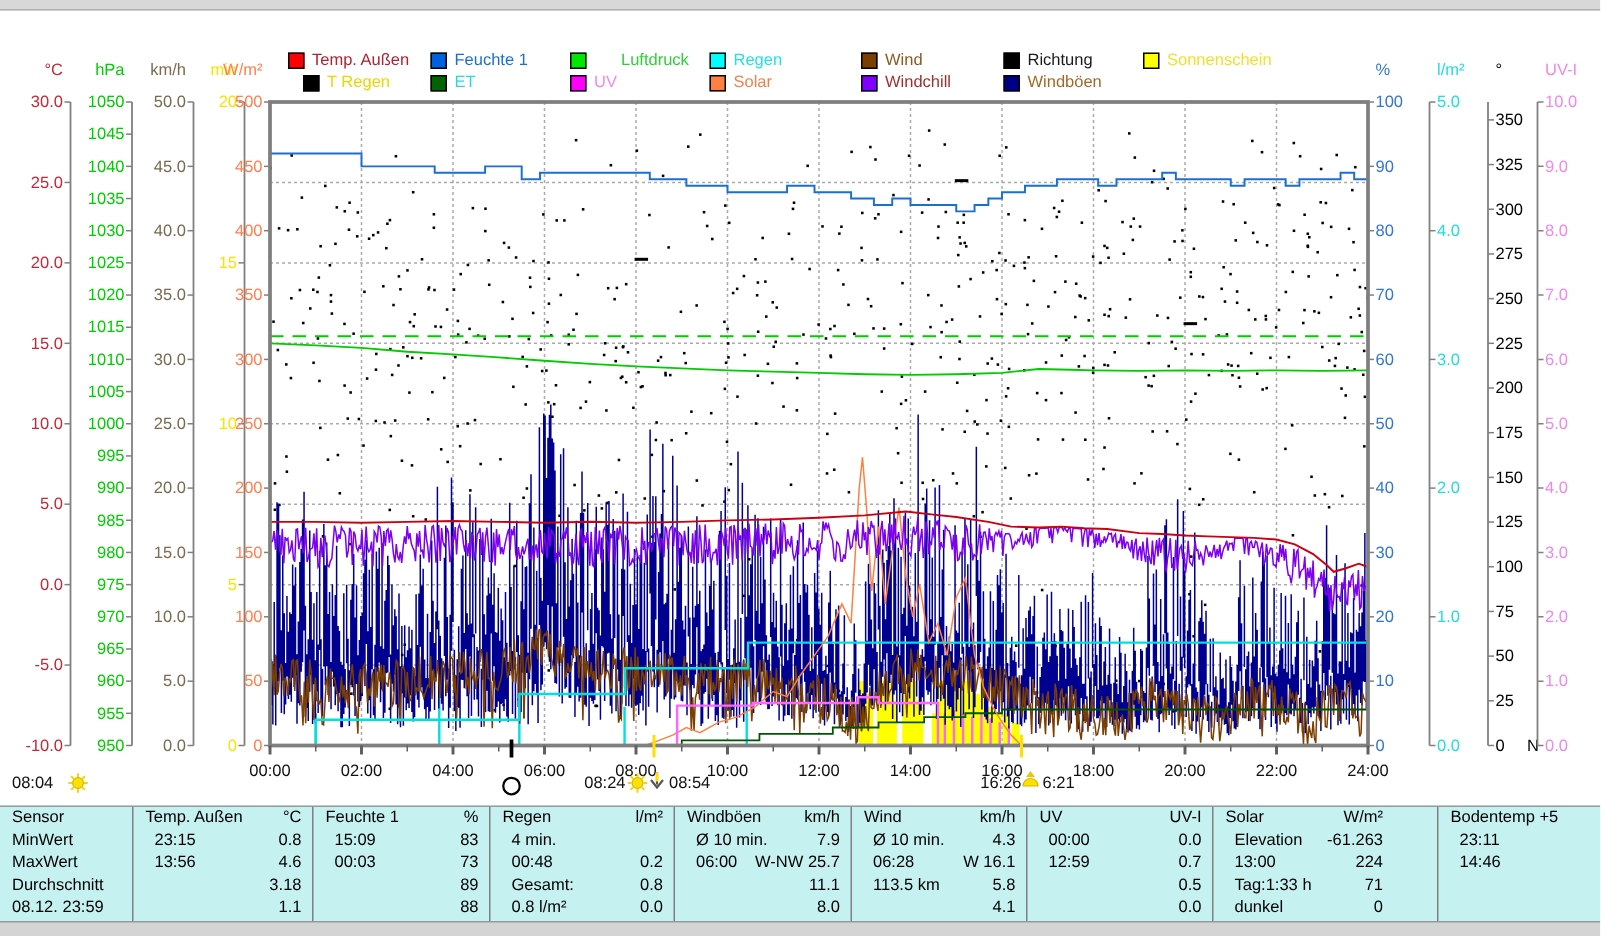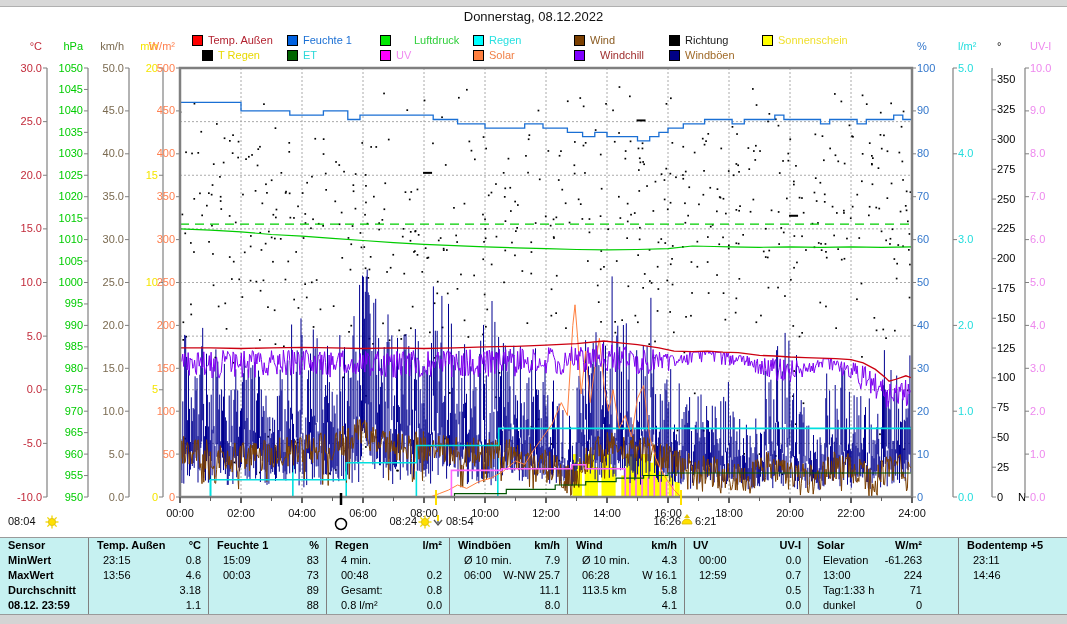--- a/index.html
+++ b/index.html
@@ -8,32 +8,31 @@
   #top-strip{position:absolute;left:0;top:0;width:1067px;height:6px;background:#d8d8d8;border-bottom:1px solid #b0b0b0;}
   #chart-title{position:absolute;left:0;top:9px;width:1067px;text-align:center;font-size:13px;color:#111;}
   #legend{position:absolute;left:0;top:0;width:1067px;height:64px;}
   .lg-item{position:absolute;height:12px;display:flex;align-items:center;font-size:11px;white-space:nowrap;}
   .lg-sw{width:9px;height:9px;border:1px solid #000;margin-right:5px;flex:0 0 auto;}
   #stats-table{position:absolute;left:0;top:537px;width:1067px;height:77px;background:#c6f1f1;border-top:1px solid #9a9a9a;font-size:11px;color:#000;}
   .st-col{position:absolute;top:0;height:77px;box-sizing:border-box;}
   .st-col+.st-col{border-left:1px solid #808080;}
   .st-row{height:15px;line-height:15px;display:flex;justify-content:space-between;padding:0 7px 0 8px;white-space:nowrap;overflow:hidden;}
   .st-row .l{padding-left:6px;}
-  .st-hdr{font-weight:bold;}
+  .st-hdr{font-weight:normal;}
   .st-hdr .l{padding-left:0;}
   .b{font-weight:normal;}
   #bottom-strip{position:absolute;left:0;top:614px;width:1067px;height:10px;background:#d4d4d4;border-top:1px solid #9a9a9a;}
   svg text{font-family:"Liberation Sans","DejaVu Sans",sans-serif;}
 </style>
 </head>
 <body>
 
 <div id="app">
   <div id="top-strip"></div>
-  <div id="chart-title">Donnerstag, 08.12.2022</div>
   <div id="legend">
       <div class="lg-item" style="left: 192px; top: 34px;">
         <span class="lg-sw" style="background: rgb(255, 0, 0);"></span>
         <span style="color: rgb(178, 34, 48);">Temp. Außen</span>
       </div>
       <div class="lg-item" style="left: 287px; top: 34px;">
         <span class="lg-sw" style="background: rgb(0, 97, 224);"></span>
         <span style="color: rgb(26, 111, 212);">Feuchte 1</span>
       </div>
       <div class="lg-item" style="left: 380px; top: 34px;">
@@ -67,21 +66,21 @@
       <div class="lg-item" style="left: 380px; top: 49px;">
         <span class="lg-sw" style="background: rgb(255, 0, 255);"></span>
         <span style="color: rgb(240, 138, 240);">UV</span>
       </div>
       <div class="lg-item" style="left: 473px; top: 49px;">
         <span class="lg-sw" style="background: rgb(255, 128, 64);"></span>
         <span style="color: rgb(240, 128, 72);">Solar</span>
       </div>
       <div class="lg-item" style="left: 574px; top: 49px;">
         <span class="lg-sw" style="background: rgb(128, 0, 255);"></span>
-        <span style="color: rgb(160, 48, 48); margin-left: 10px;">Windchill</span>
+        <span style="color: rgb(160, 48, 48);">Windchill</span>
       </div>
       <div class="lg-item" style="left: 669px; top: 49px;">
         <span class="lg-sw" style="background: rgb(0, 0, 133);"></span>
         <span style="color: rgb(160, 106, 40);">Windböen</span>
       </div>
     </div>
   <svg id="chart" width="1067" height="536" viewBox="0 0 1067 536">
       <g>
         <line x1="180" x2="912" y1="121.625" y2="121.625" stroke="#aaa" stroke-dasharray="2,2"></line>
         <line x1="180" x2="912" y1="175.25" y2="175.25" stroke="#aaa" stroke-dasharray="2,2"></line>

